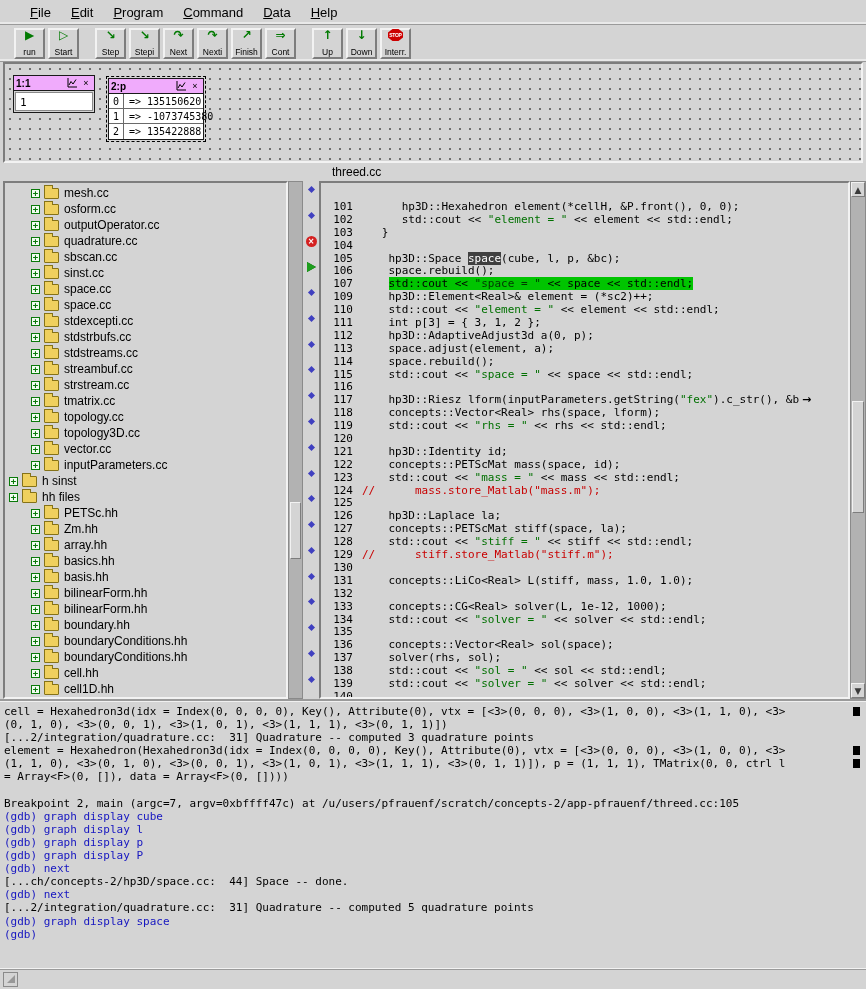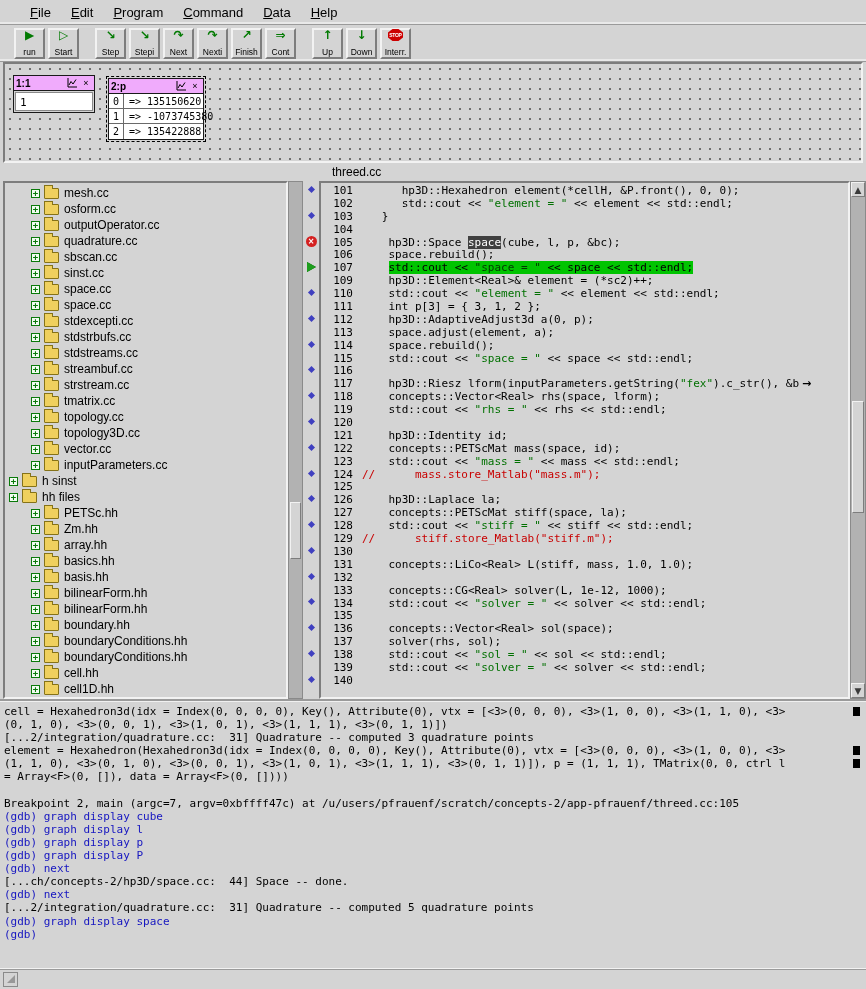--- a/index.html
+++ b/index.html
@@ -73,21 +73,21 @@
                        background:#d4d4d4; border:1px solid; border-color:#f2f2f2 #7d7d7d #7d7d7d #f2f2f2; }
 
   .gutter { width:16px; flex:none; padding-top:2px; background:#d4d4d4; }
   .g-cell { height:12.9px; display:flex; align-items:center; justify-content:center; }
   .dot { width:5px; height:5px; background:#4040c0; transform:rotate(45deg); }
   .bp { width:11px; height:11px; border-radius:50%; background:#d42020; color:#fff;
         font:bold 8px/11px "DejaVu Sans", sans-serif; text-align:center; }
   .exec-arrow { width:0; height:0; border-top:5px solid transparent; border-bottom:5px solid transparent;
                 border-left:9px solid #1d9e1d; filter:drop-shadow(0 0 0.5px #044a04); }
 
-  .src-pane { flex:1; overflow:hidden; padding-top:2px; background:#d4d4d4;
+  .src-pane { flex:1; overflow:hidden; padding-top:18px; background:#d4d4d4;
               border:2px solid; border-color:#7d7d7d #f2f2f2 #f2f2f2 #7d7d7d; }
   .src-line { display:flex; height:12.9px; font:11px/12.9px "DejaVu Sans Mono", monospace;
               white-space:pre; color:#000; }
   .lnum { width:32px; text-align:right; margin-right:9px; flex:none; }
   .code { white-space:pre; }
   .seg-str { color:#007000; }
   .seg-cmt { color:#c80000; }
   .seg-sel { background:#404040; color:#ffffff; }
   .seg-x  { background:#00c400; color:#000; }
   .seg-xs { background:#00c400; color:#003800; }

